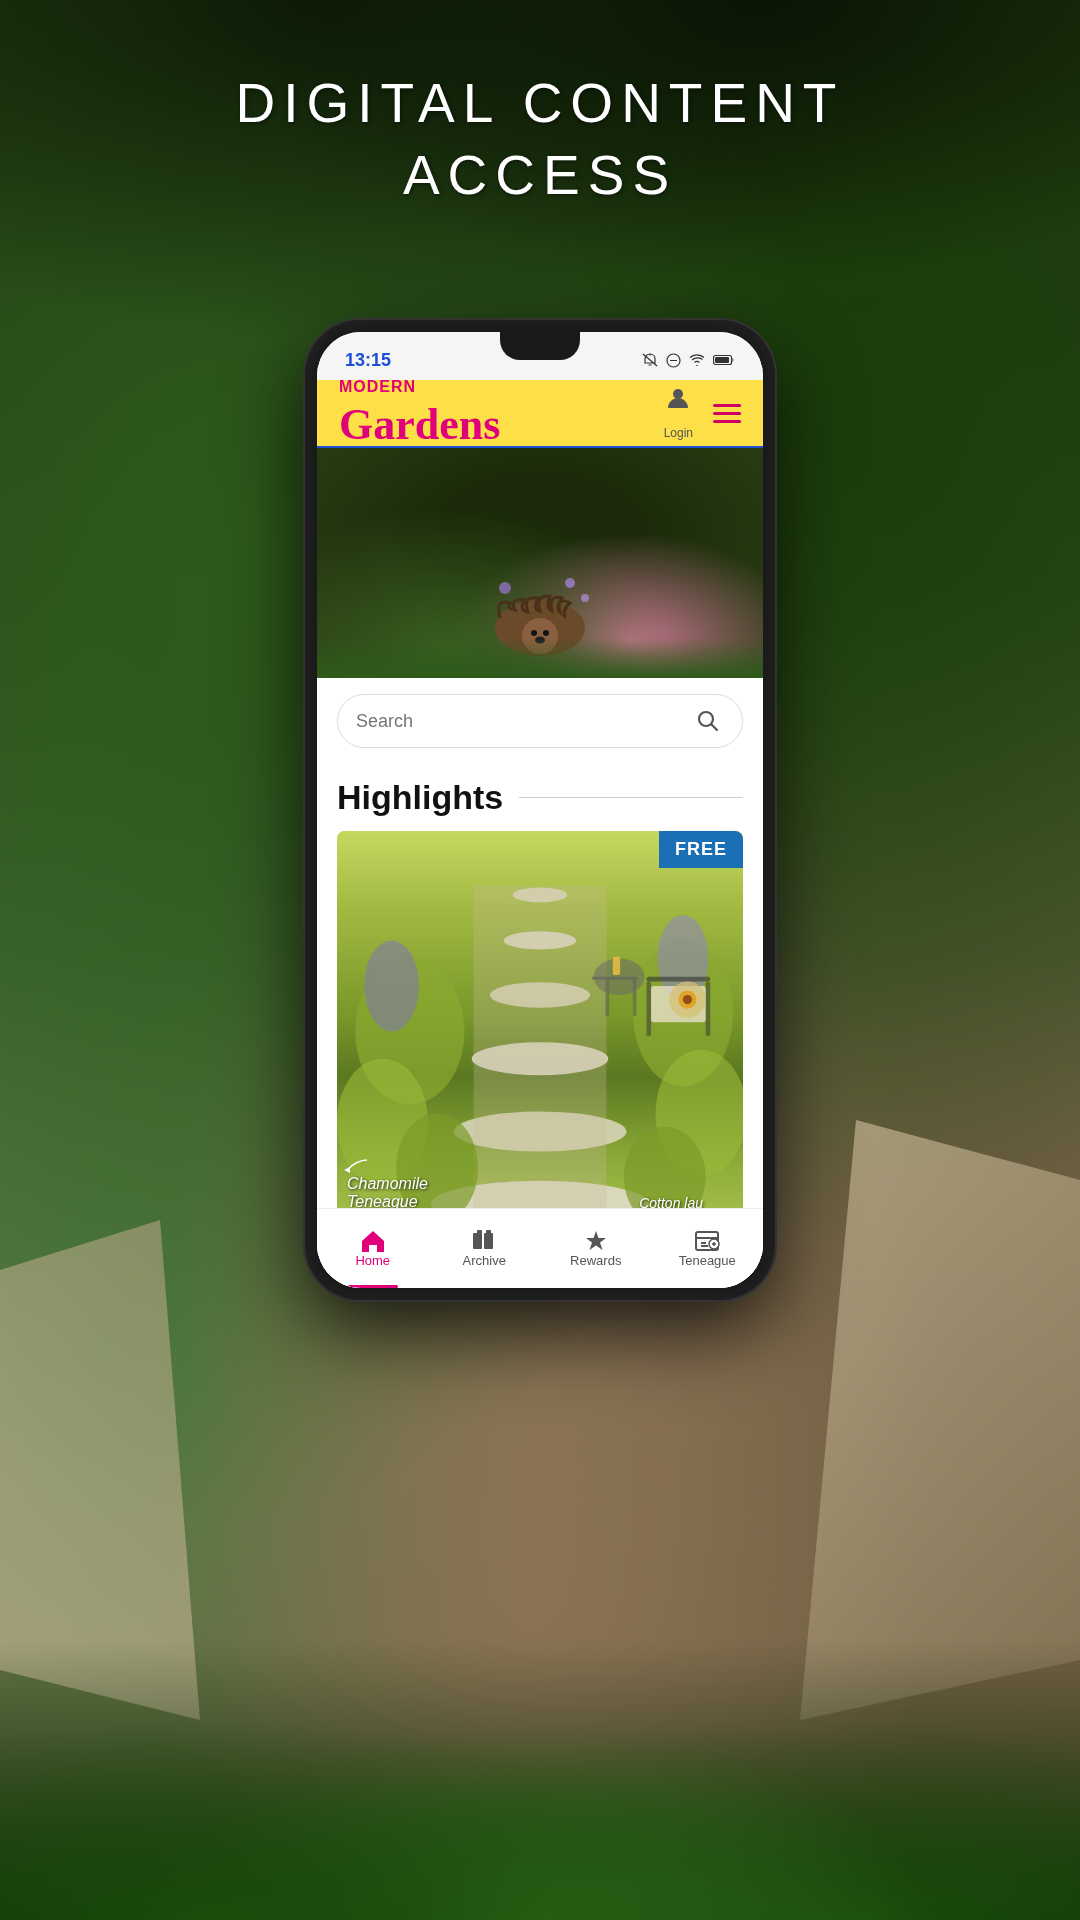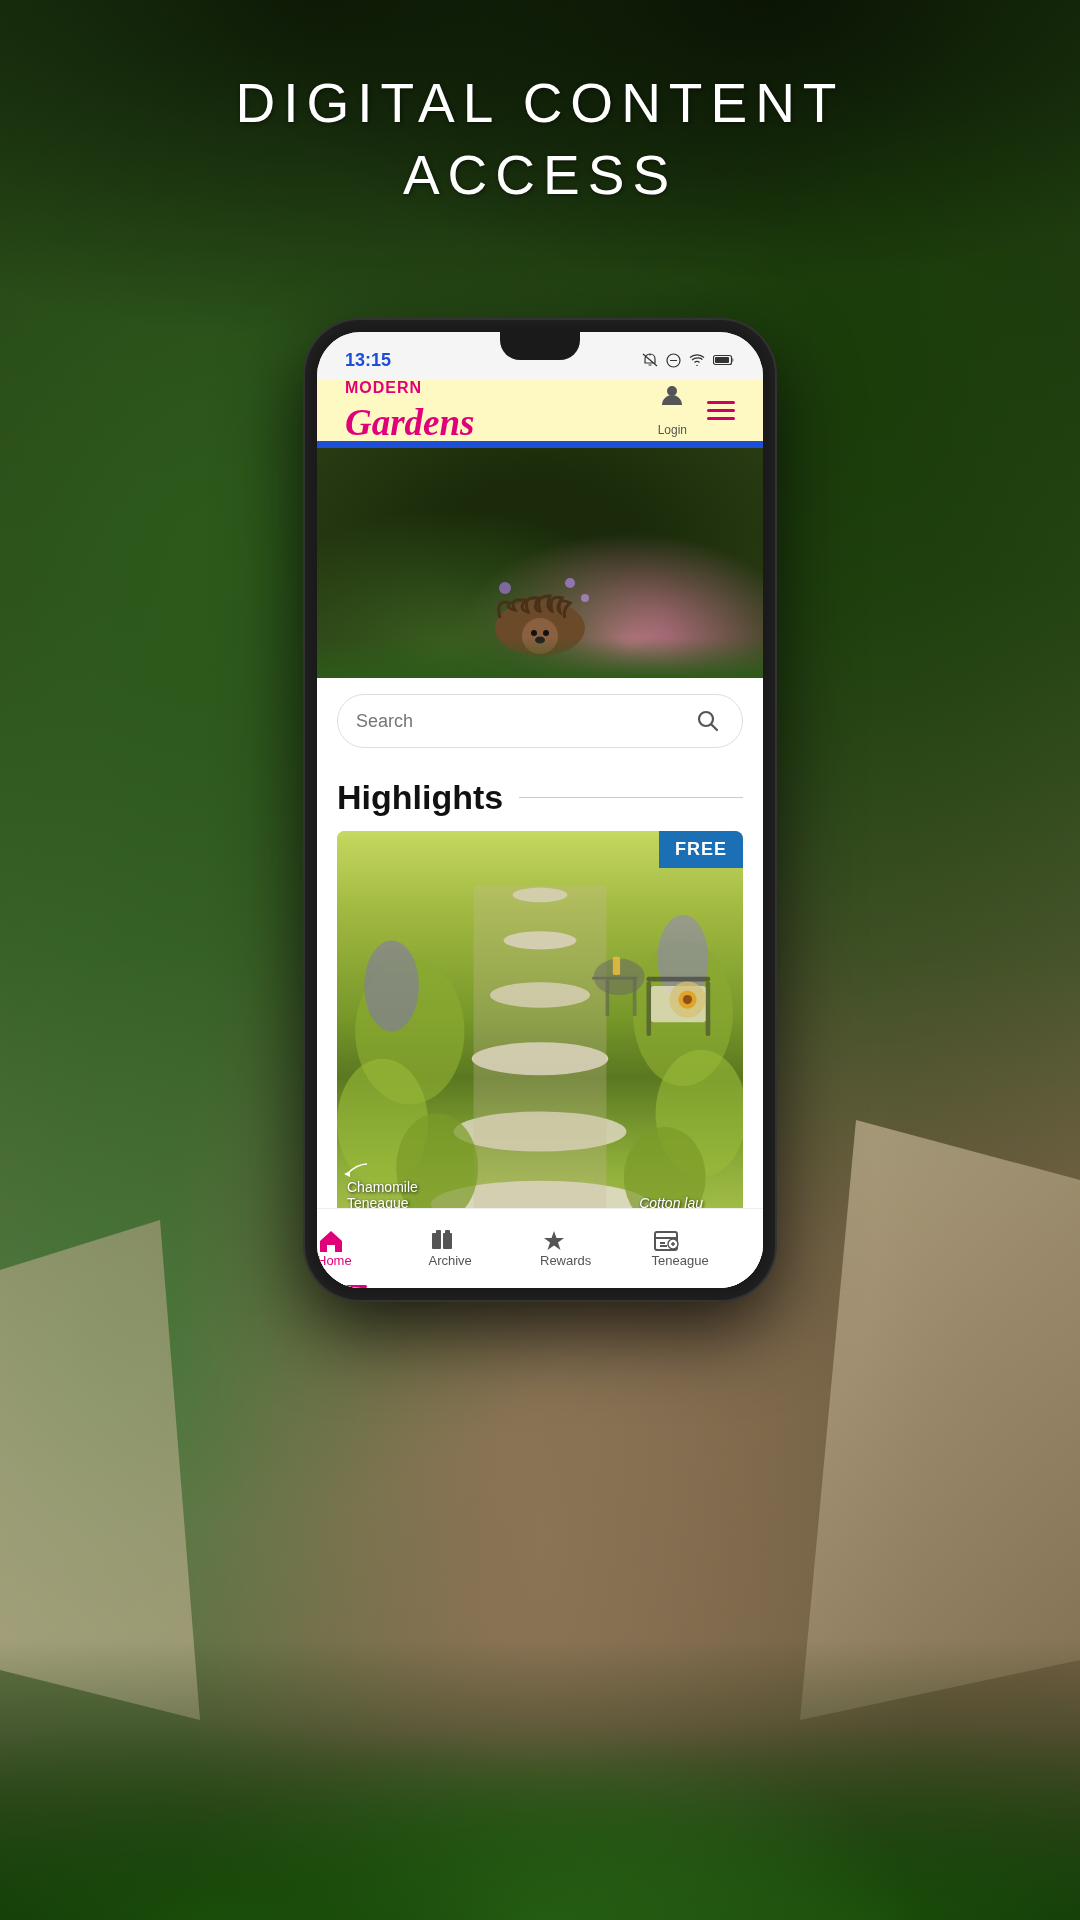--- a/index.html
+++ b/index.html
@@ -137,47 +137,46 @@
 
     .status-icons {
       display: flex;
       gap: 8px;
       align-items: center;
     }
 
     
     .app-header {
       height: 68px;
-      background: #fef9c3;
+      background: #fde047;
       display: flex;
       align-items: center;
       justify-content: space-between;
-      padding: 0 28px;
-      border-bottom: 7px solid #1d4ed8;
+      padding: 0 22px;
+      border-bottom: 2px solid #1d4ed8;
     }
 
     .app-logo {
       display: flex;
       align-items: baseline;
       gap: 0;
     }
 
     .logo-modern {
       font-size: 16px;
       font-weight: 700;
       color: #e0007a;
       text-transform: uppercase;
       letter-spacing: 1px;
     }
 
     .logo-gardens {
-      font-size: 37px;
+      font-size: 44px;
       font-weight: 700;
       color: #e0007a;
-      font-style: italic;
       font-family: Georgia, serif;
       margin-top: 8px;
     }
 
     .header-right {
       display: flex;
       align-items: center;
       gap: 20px;
     }
 
@@ -311,21 +310,22 @@
       font-weight: 700;
       padding: 8px 16px;
       letter-spacing: 1px;
     }
 
     .label-text-left {
       position: absolute;
       bottom: 30px;
       left: 10px;
       color: white;
-      font-size: 14px;
+      font-size: 16px;
+      font-style: italic;
       text-shadow: 1px 1px 3px rgba(0,0,0,0.8);
     }
 
     .label-text-right {
       position: absolute;
       bottom: 30px;
       right: 40px;
       color: white;
       font-size: 14px;
       font-style: italic;
@@ -366,20 +366,21 @@
       background: #fff;
       border-top: 1.5px solid #eee;
       display: flex;
       align-items: center;
     }
 
     .nav-item {
       flex: 1;
       display: flex;
       flex-direction: column;
+      align-items: center;
       justify-content: center;
       cursor: pointer;
       padding: 8px 0;
     }
 
     .nav-icon {
       width: 28px;
       height: 24px;
       display: flex;
       align-items: center;

